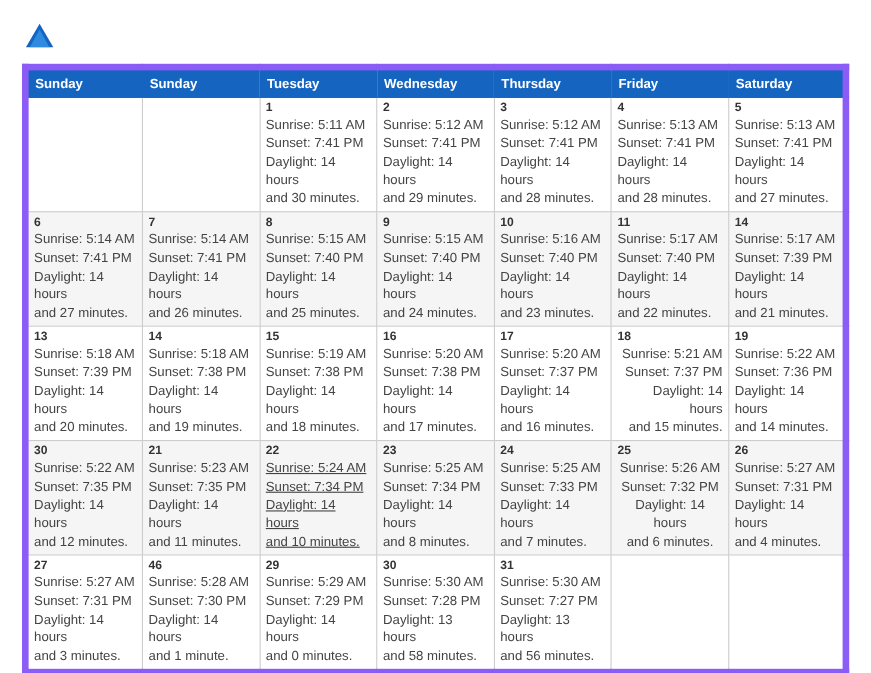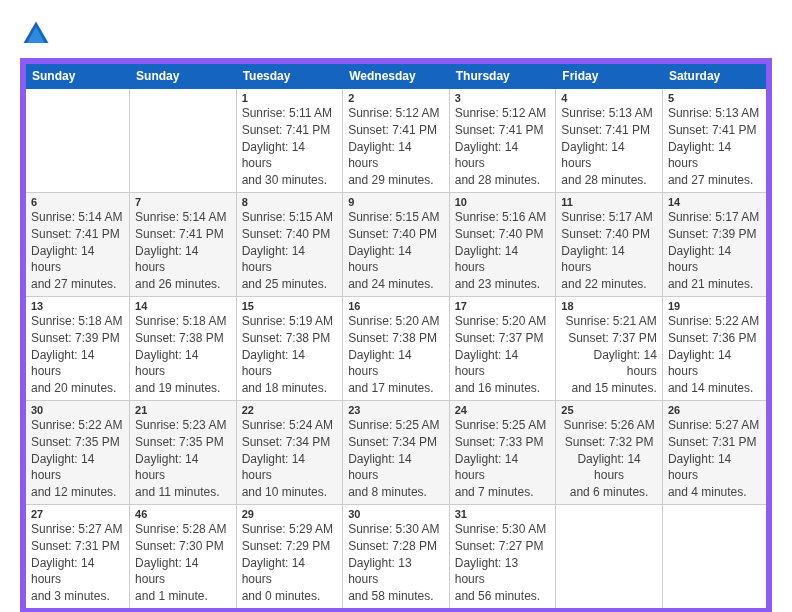--- a/index.html
+++ b/index.html
@@ -289,21 +289,21 @@
           </td>
           <td>
             <span class="day-num">21</span>
             <div class="cell-text" style="white-space: pre-line;">Sunrise: 5:23 AM
 Sunset: 7:35 PM
 Daylight: 14 hours
 and 11 minutes.</div>
           </td>
           <td>
             <span class="day-num">22</span>
-            <div class="cell-text" style="white-space: pre-line;">Sunrise: 5:24 AM
+            <div class="cell-text" style="white-space: pre-line; text-decoration: underline;">Sunrise: 5:24 AM
 Sunset: 7:34 PM
 Daylight: 14 hours
 and 10 minutes.</div>
           </td>
           <td>
             <span class="day-num">23</span>
             <div class="cell-text" style="white-space: pre-line;">Sunrise: 5:25 AM
 Sunset: 7:34 PM
 Daylight: 14 hours
 and 8 minutes.</div>

